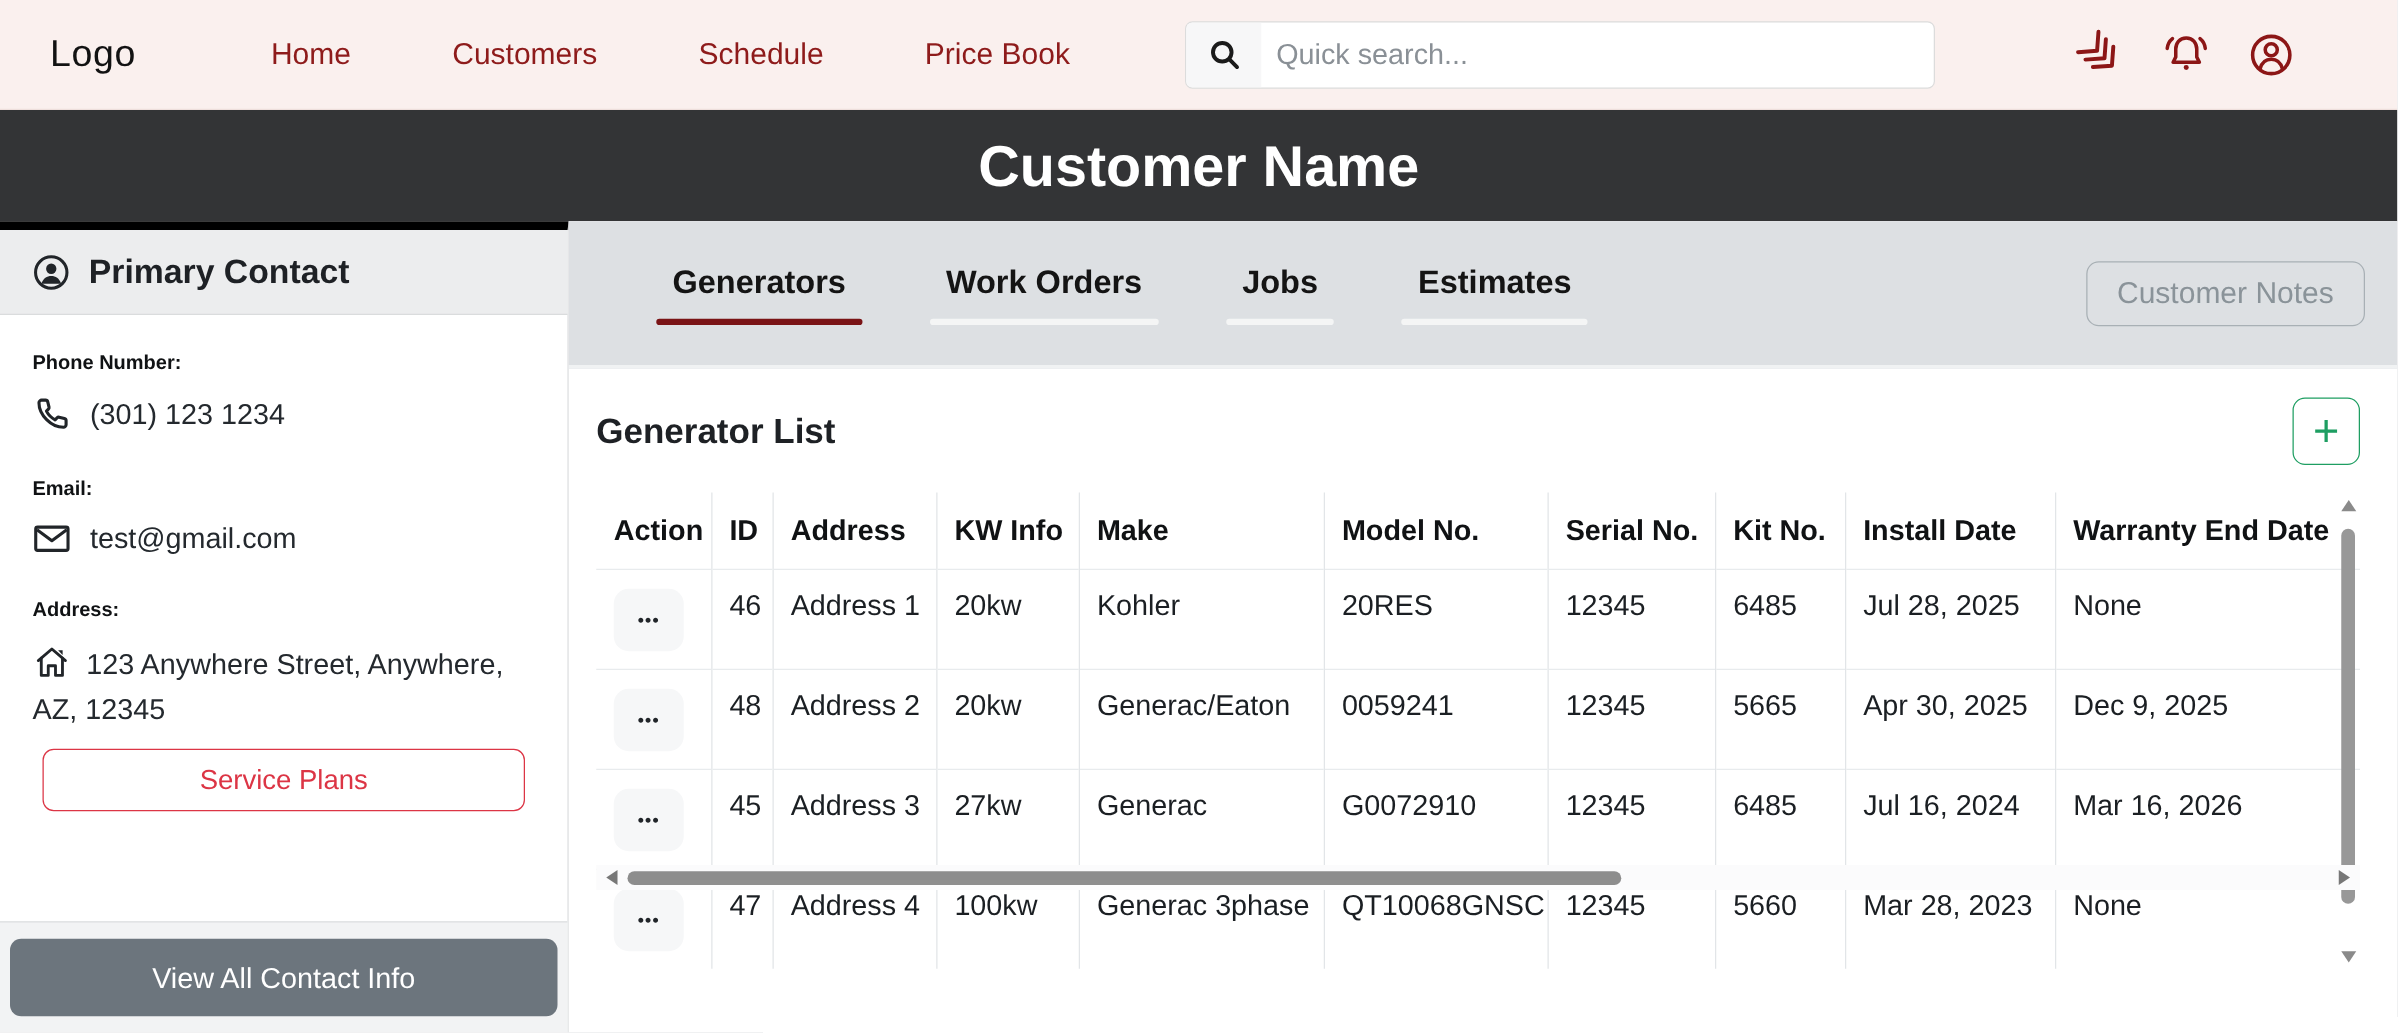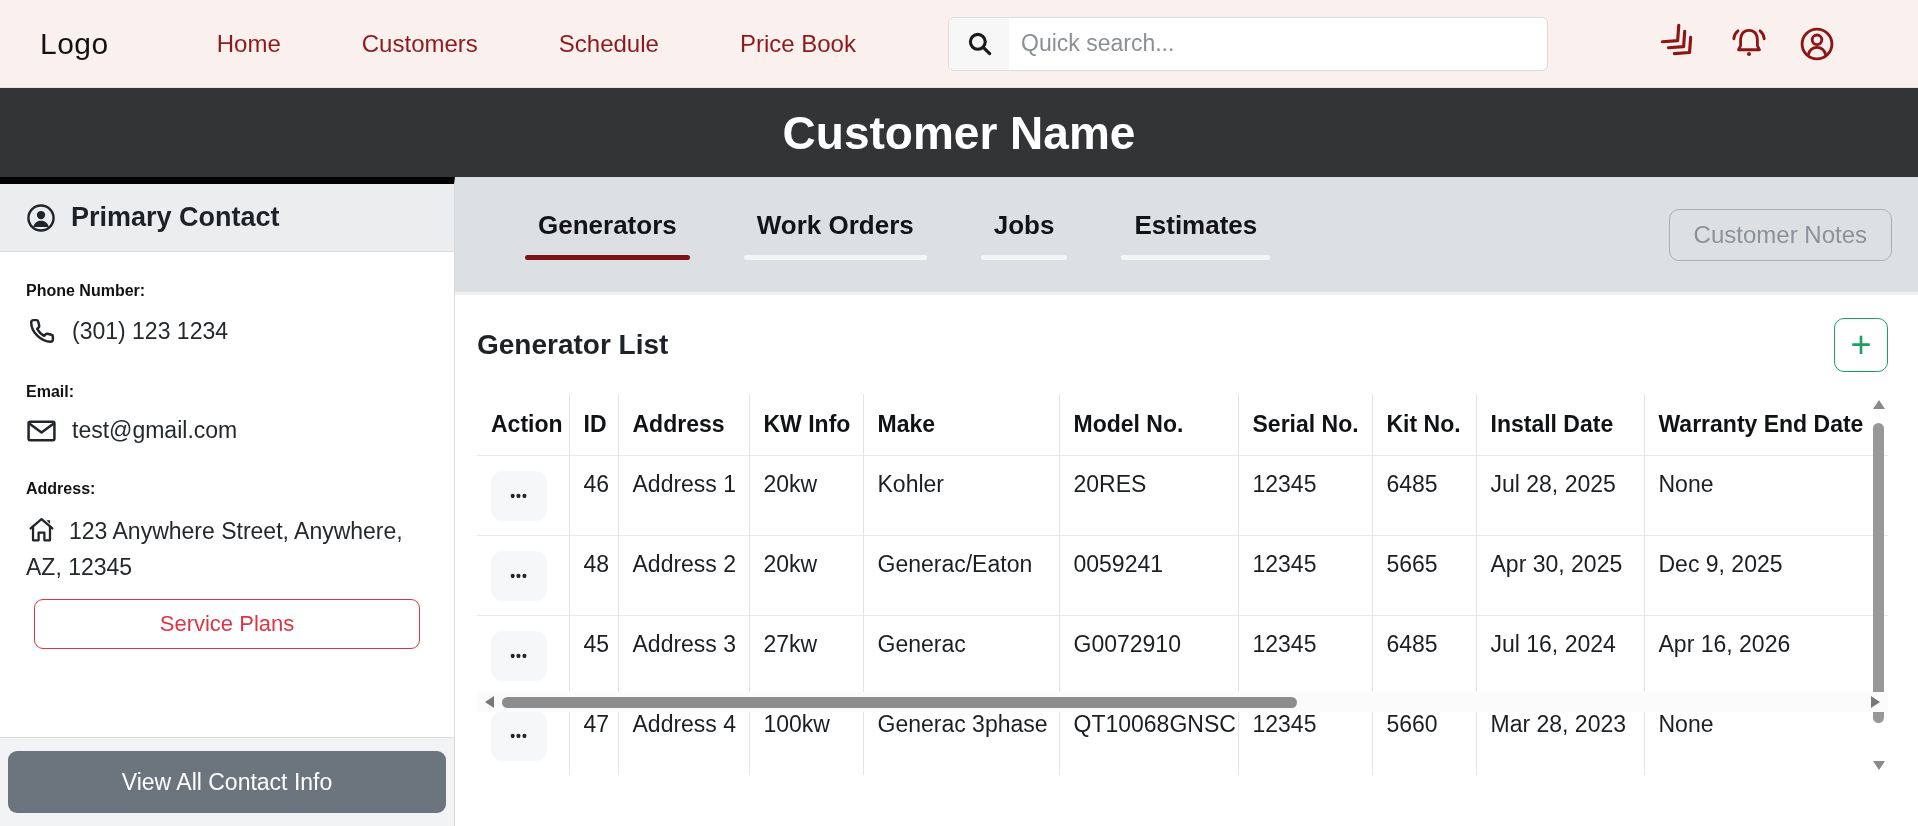--- a/index.html
+++ b/index.html
@@ -255,21 +255,21 @@
             <tr>
               <td><button class="dots-btn">•••</button></td>
               <td>45</td>
               <td>Address 3</td>
               <td>27kw</td>
               <td>Generac</td>
               <td>G0072910</td>
               <td>12345</td>
               <td>6485</td>
               <td>Jul 16, 2024</td>
-              <td>Apr 16, 2026</td>
+              <td>Mar 16, 2026</td>
             </tr>
             <tr>
               <td><button class="dots-btn">•••</button></td>
               <td>47</td>
               <td>Address 4</td>
               <td>100kw</td>
               <td>Generac 3phase</td>
               <td>QT10068GNSC</td>
               <td>12345</td>
               <td>5660</td>

